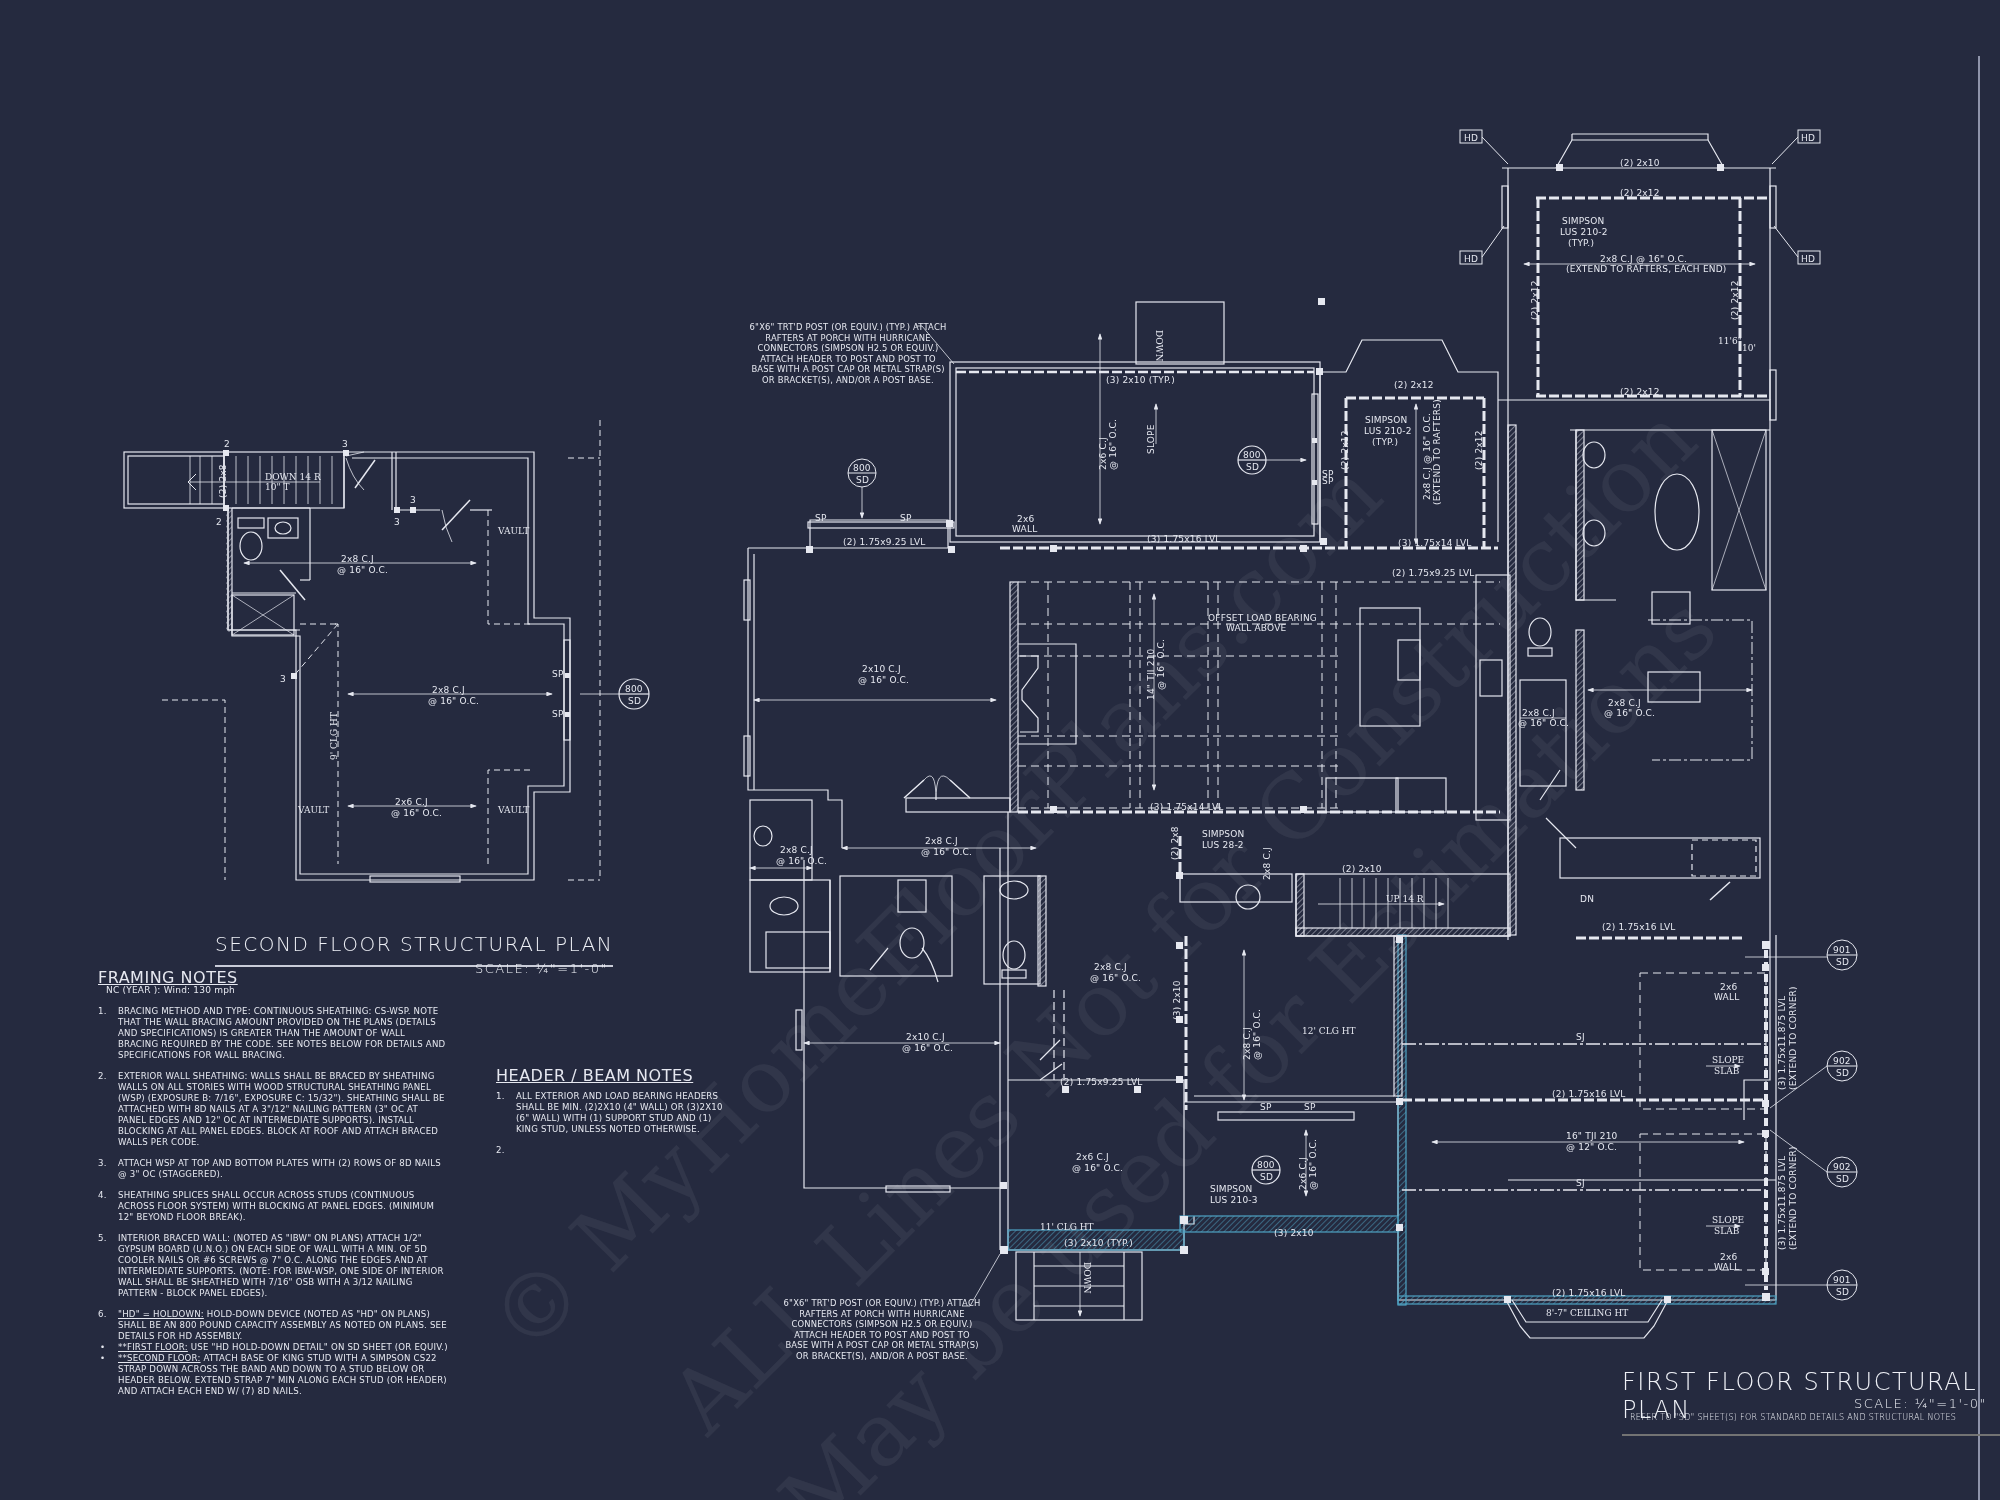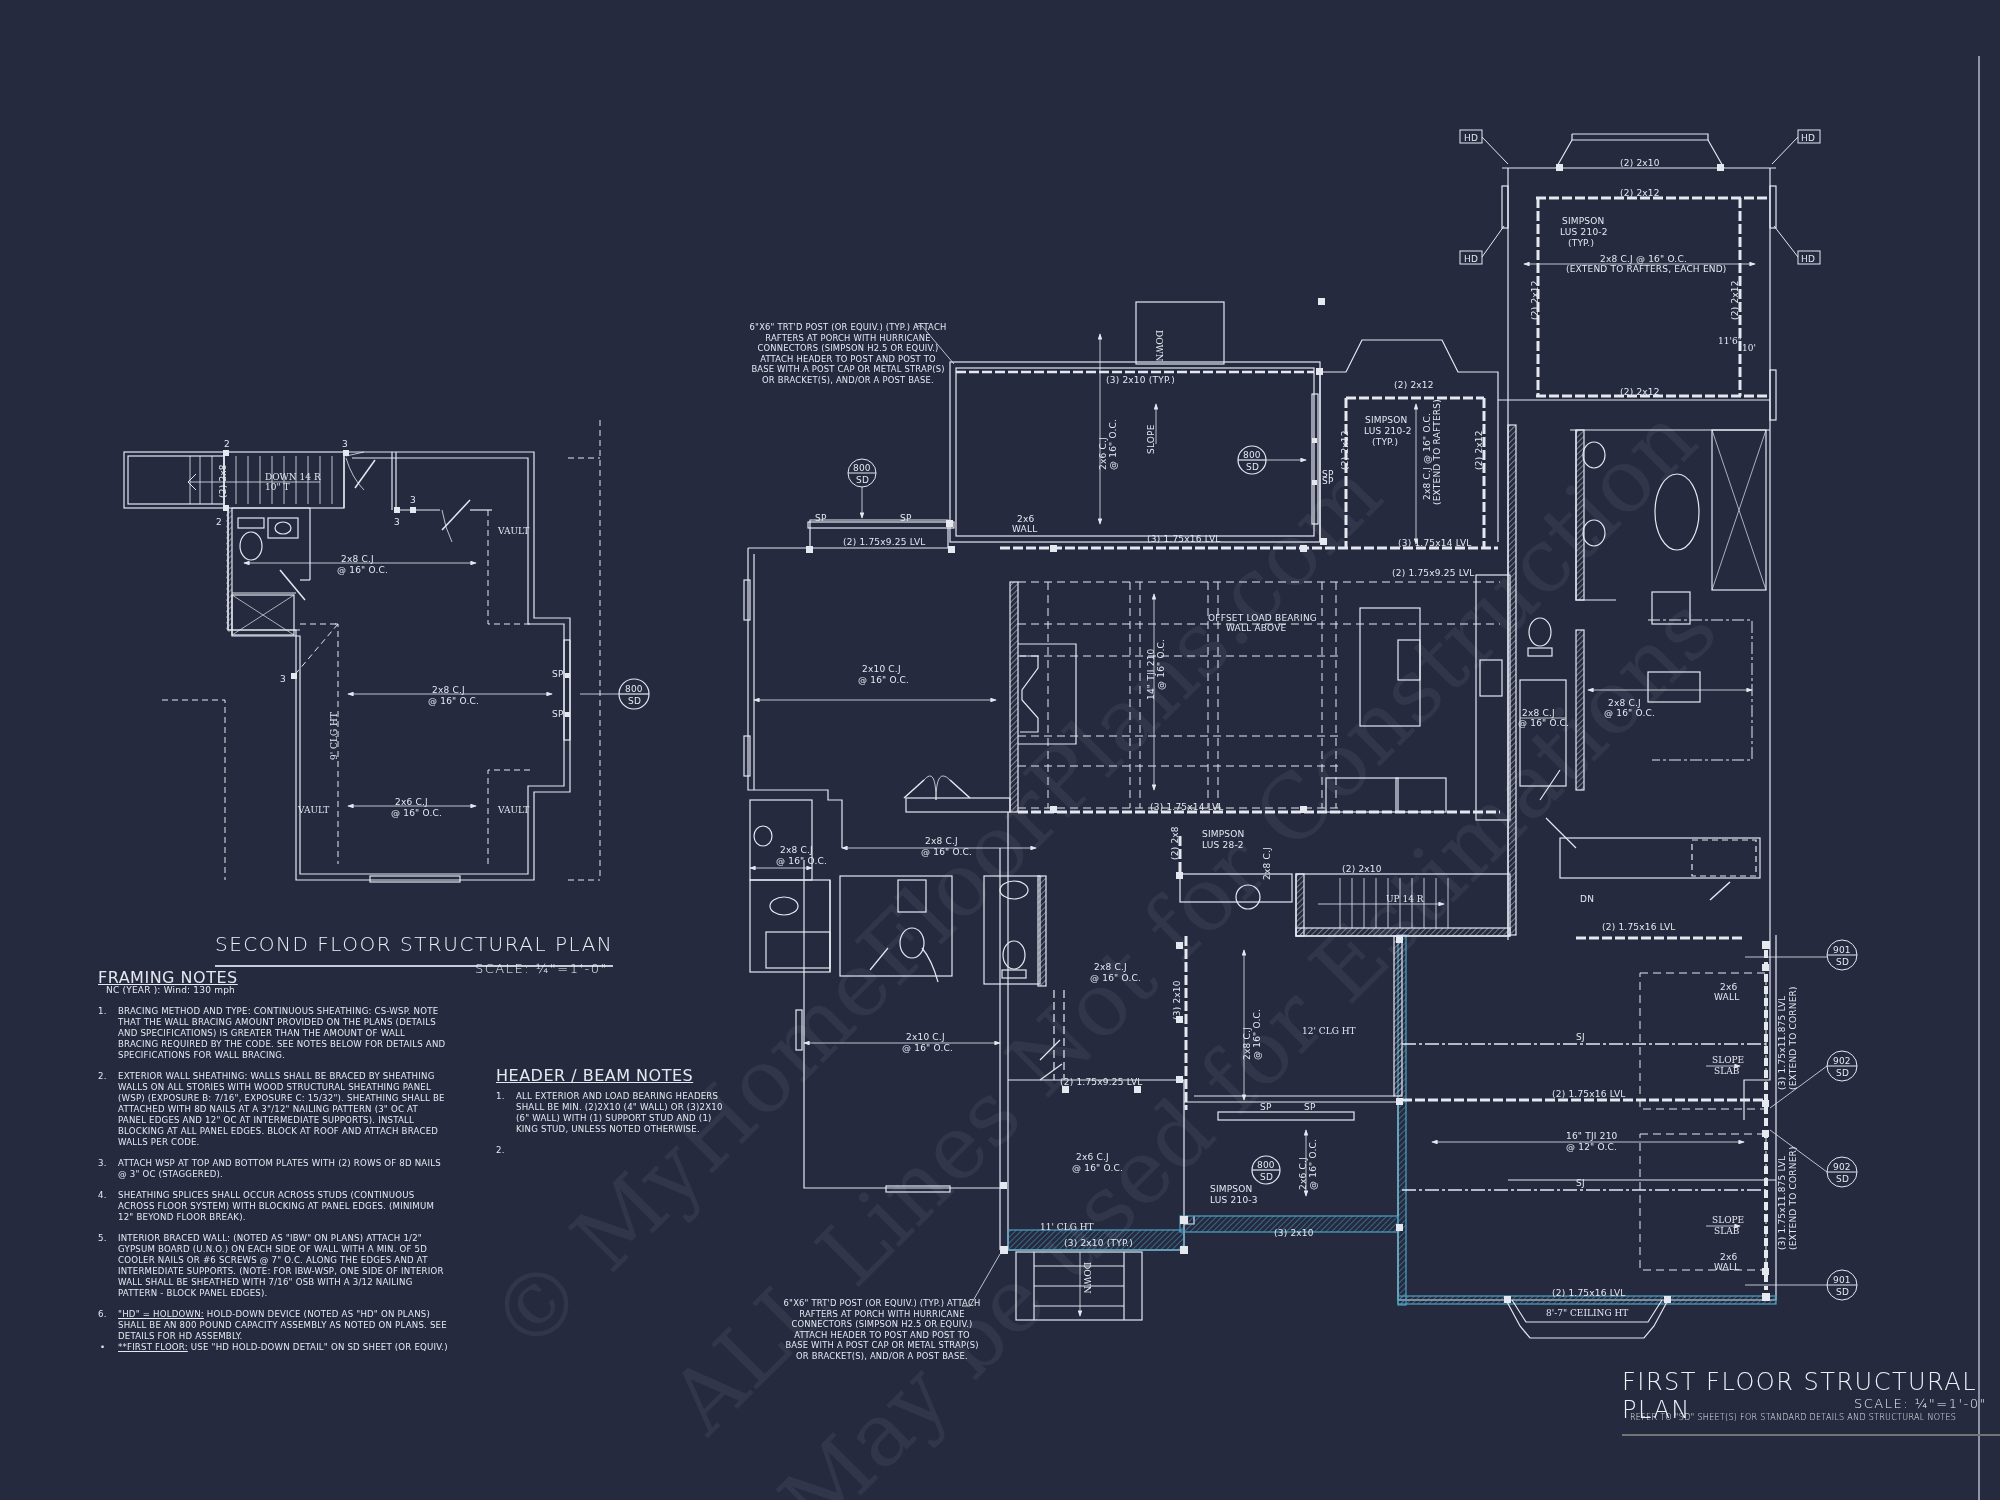--- a/index.html
+++ b/index.html
@@ -578,20 +578,21 @@
     <ol>
       <li><span class="n">1.</span><span>BRACING METHOD AND TYPE: CONTINUOUS SHEATHING: CS-WSP. NOTE THAT THE WALL BRACING AMOUNT PROVIDED ON THE PLANS (DETAILS AND SPECIFICATIONS) IS GREATER THAN THE AMOUNT OF WALL BRACING REQUIRED BY THE CODE. SEE NOTES BELOW FOR DETAILS AND SPECIFICATIONS FOR WALL BRACING.</span></li>
       <li><span class="n">2.</span><span>EXTERIOR WALL SHEATHING: WALLS SHALL BE BRACED BY SHEATHING WALLS ON ALL STORIES WITH WOOD STRUCTURAL SHEATHING PANEL (WSP) (EXPOSURE B: 7/16", EXPOSURE C: 15/32"). SHEATHING SHALL BE ATTACHED WITH 8d NAILS AT A 3"/12" NAILING PATTERN (3" OC AT PANEL EDGES AND 12" OC AT INTERMEDIATE SUPPORTS). INSTALL BLOCKING AT ALL PANEL EDGES. BLOCK AT ROOF AND ATTACH BRACED WALLS PER CODE.</span></li>
       <li><span class="n">3.</span><span>ATTACH WSP AT TOP AND BOTTOM PLATES WITH (2) ROWS OF 8d NAILS @ 3" OC (STAGGERED).</span></li>
       <li><span class="n">4.</span><span>SHEATHING SPLICES SHALL OCCUR ACROSS STUDS (CONTINUOUS ACROSS FLOOR SYSTEM) WITH BLOCKING AT PANEL EDGES. (MINIMUM 12" BEYOND FLOOR BREAK).</span></li>
       <li><span class="n">5.</span><span>INTERIOR BRACED WALL: (NOTED AS "IBW" ON PLANS) ATTACH 1/2" GYPSUM BOARD (U.N.O.) ON EACH SIDE OF WALL WITH A MIN. OF 5d COOLER NAILS OR #6 SCREWS @ 7" O.C. ALONG THE EDGES AND AT INTERMEDIATE SUPPORTS. (NOTE: FOR IBW-WSP, ONE SIDE OF INTERIOR WALL SHALL BE SHEATHED WITH 7/16" OSB WITH A 3/12 NAILING PATTERN - BLOCK PANEL EDGES).</span></li>
       <li style="margin-bottom:0"><span class="n">6.</span><u>"HD" = HOLDOWN:</u><span> HOLD-DOWN DEVICE (NOTED AS "HD" ON PLANS) SHALL BE AN 800 POUND CAPACITY ASSEMBLY AS NOTED ON PLANS. SEE DETAILS FOR HD ASSEMBLY.</span></li>
     </ol>
     <ul>
       <li><u>**FIRST FLOOR:</u><span>   USE "HD HOLD-DOWN DETAIL" ON SD SHEET (OR EQUIV.)</span></li>
+      <li><u>**SECOND FLOOR:</u><span> ATTACH BASE OF KING STUD WITH A SIMPSON CS22 STRAP DOWN ACROSS THE BAND AND DOWN TO A STUD BELOW OR HEADER BELOW.  EXTEND STRAP 7" MIN ALONG EACH STUD (OR HEADER) AND ATTACH EACH END W/ (7) 8d NAILS.</span></li>
     </ul>
   </div>
 
   <div class="notes header-notes">
     <h3 style="margin-bottom:10px">HEADER / BEAM NOTES</h3>
     <ol>
       <li><span class="n">1.</span><span>ALL EXTERIOR AND LOAD BEARING HEADERS SHALL BE MIN. (2)2x10 (4" WALL) OR (3)2x10 (6" WALL) WITH (1) SUPPORT STUD AND (1) KING STUD, UNLESS NOTED OTHERWISE.</span></li>
       <li style="margin-bottom:0"><span class="n">2.</span></li>
     </ol>
   </div>

